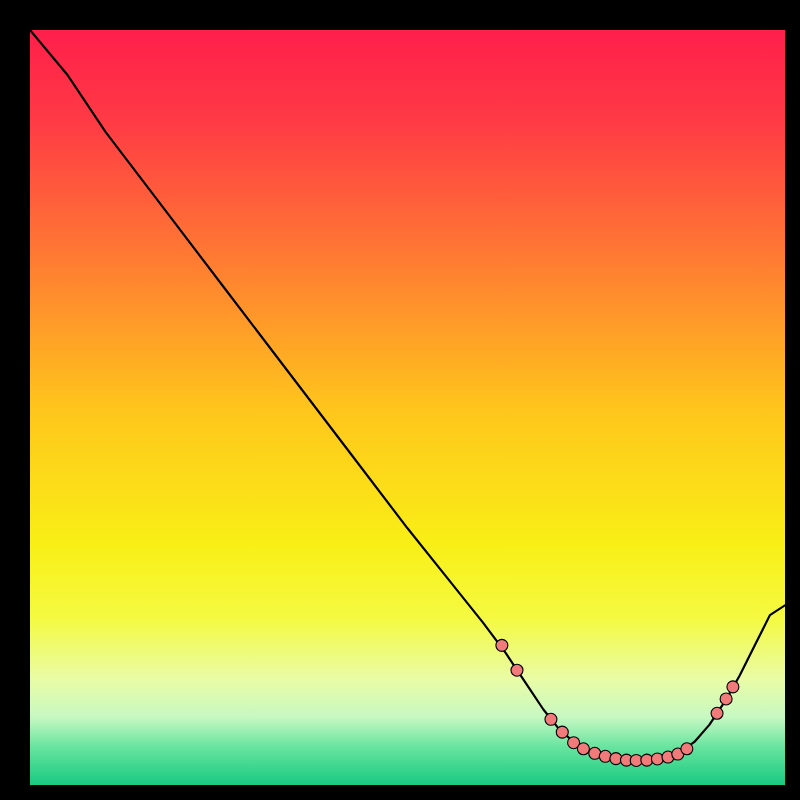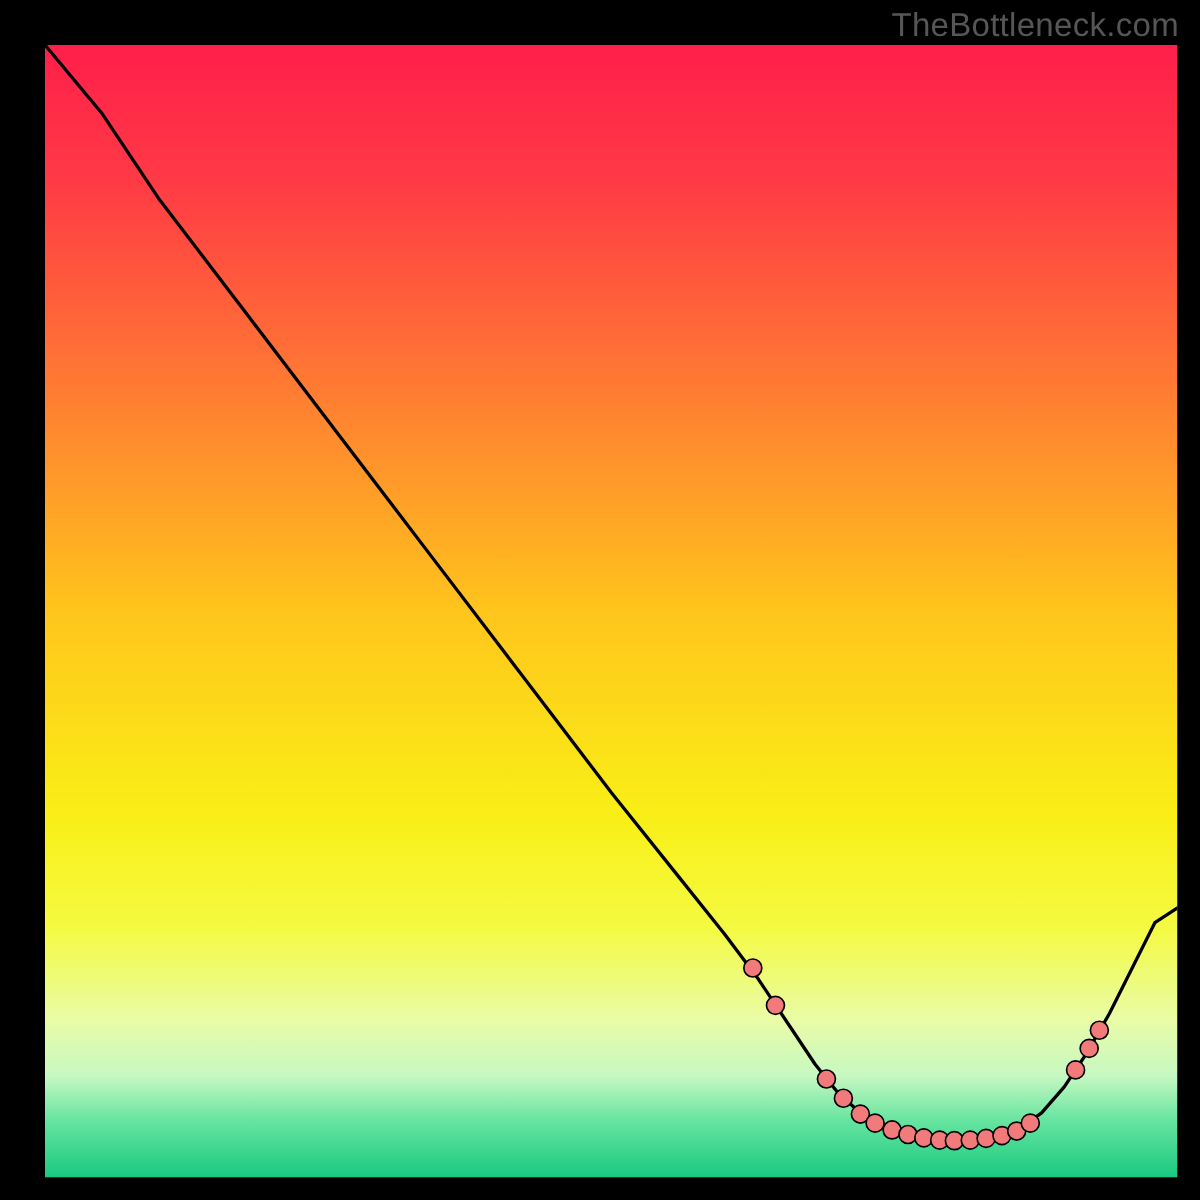--- a/index.html
+++ b/index.html
@@ -20,21 +20,20 @@
     left: 30px;
     top: 30px;
     width: 755px;
     height: 755px;
   }
   .plot svg { display: block; }
 </style>
 </head>
 <body>
 <div class="wrap">
-  <div class="watermark">TheBottleneck.com</div>
   <div class="plot">
     <svg id="chart-svg" viewBox="0 0 755 755" width="755" height="755" preserveAspectRatio="none">
         <defs>
           <linearGradient id="bg-grad" x1="0" y1="0" x2="0" y2="1">
             <stop offset="0%" stop-color="#ff1f4b"></stop>
             <stop offset="12%" stop-color="#ff3a45"></stop>
             <stop offset="30%" stop-color="#ff7a33"></stop>
             <stop offset="50%" stop-color="#ffc51c"></stop>
             <stop offset="68%" stop-color="#f9ef16"></stop>
             <stop offset="78%" stop-color="#f4fa42"></stop>

